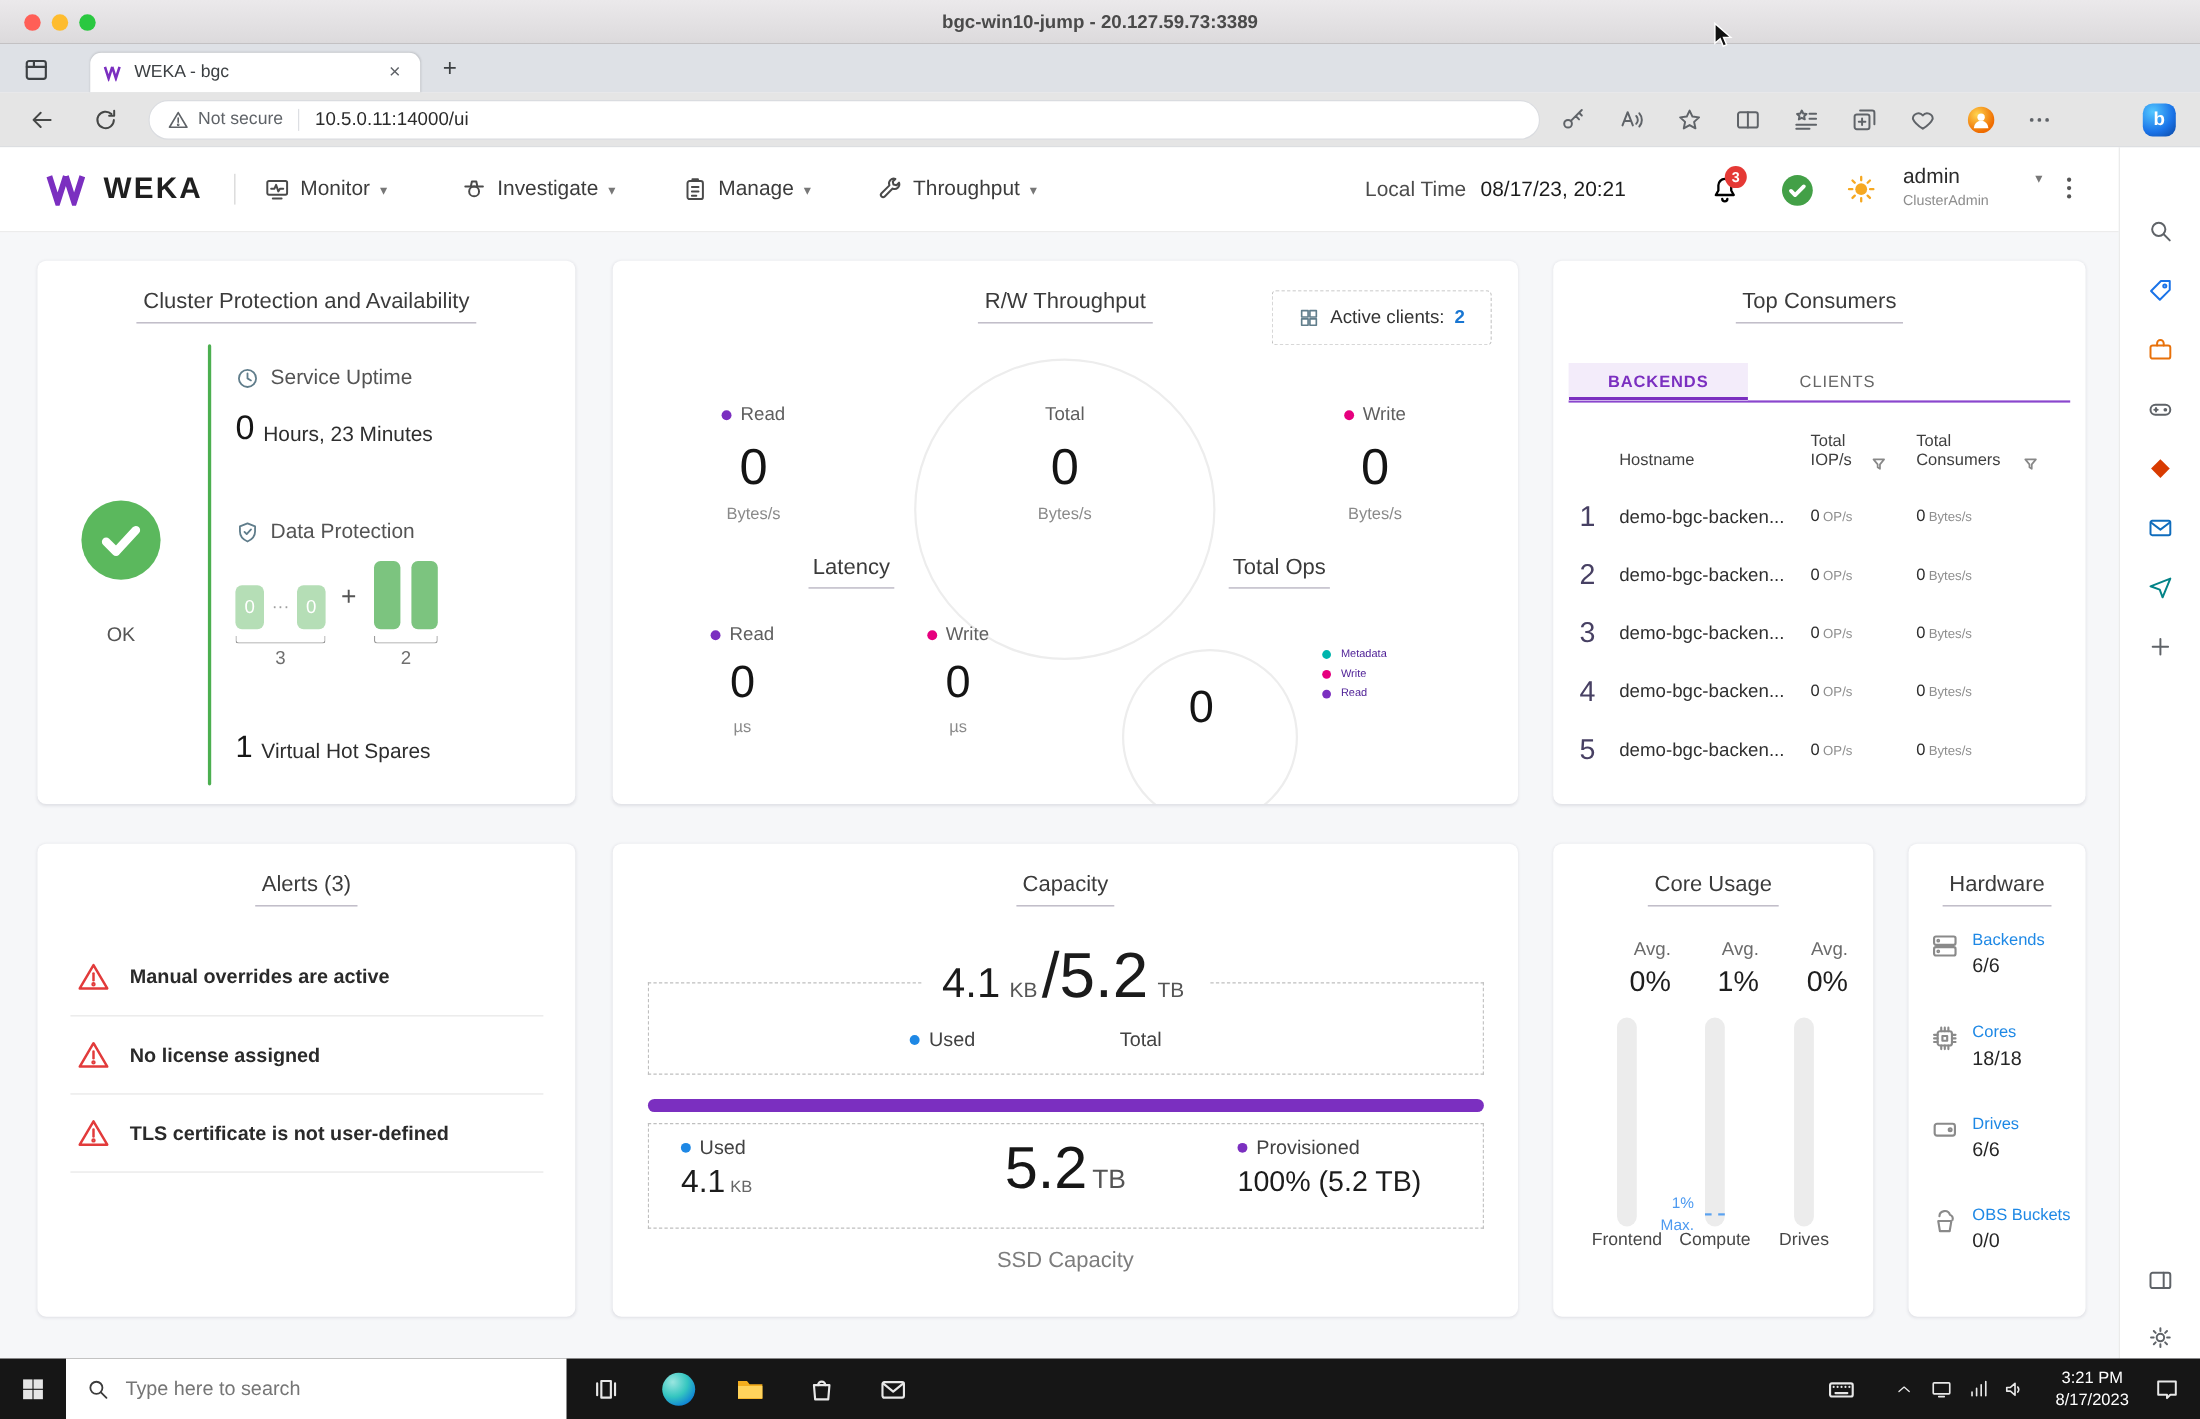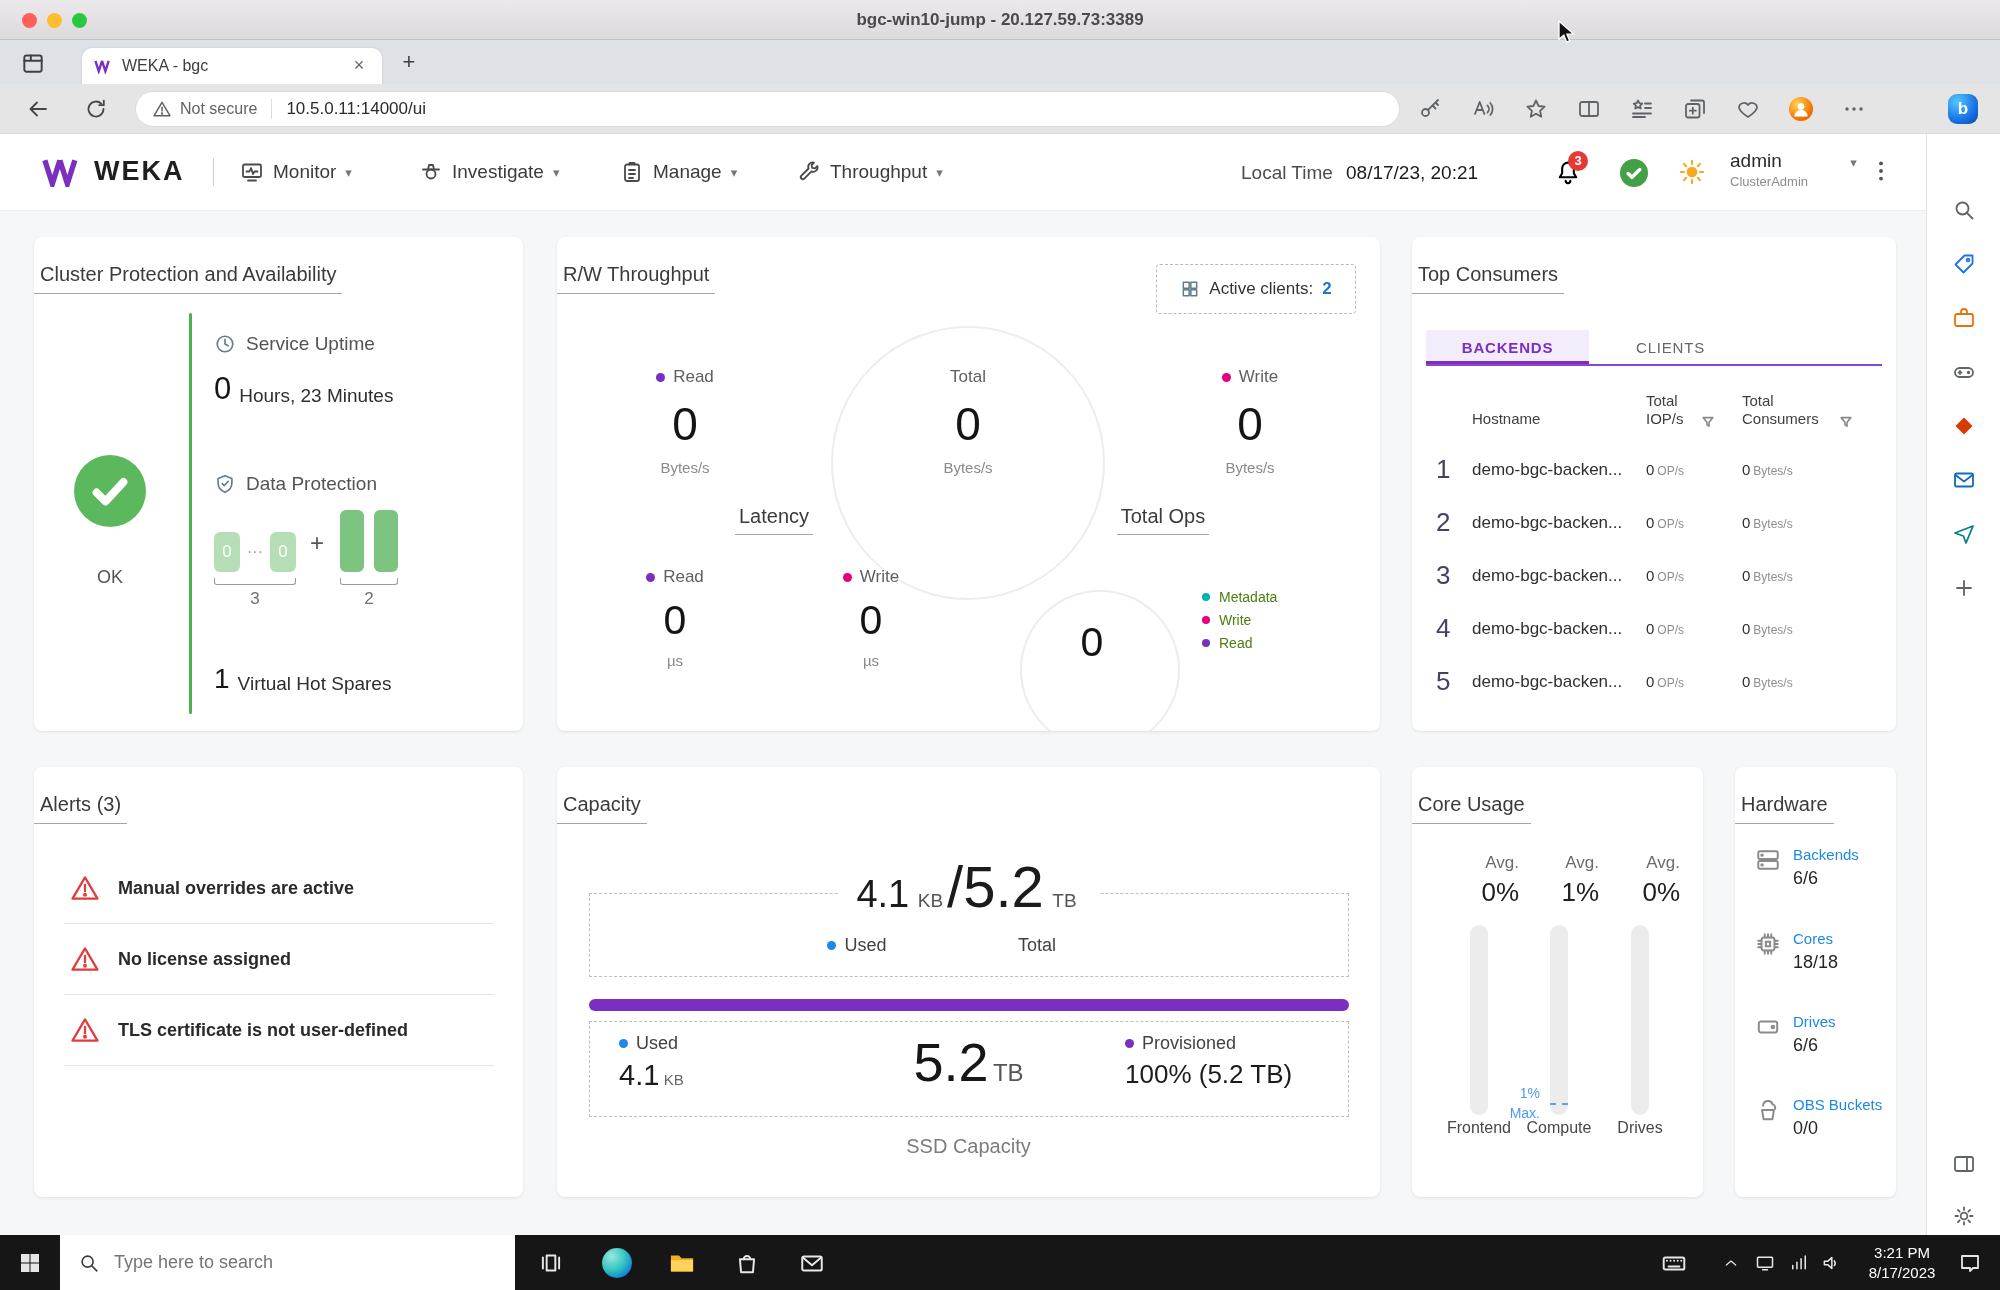--- a/index.html
+++ b/index.html
@@ -52,21 +52,21 @@
   .chev { font-size:13px; color:#777; }
   .lt-label { position:absolute; left:1241px; top:28px; font-size:19px; color:#4c4c4c; }
   .lt-value { position:absolute; left:1346px; top:28px; font-size:19px; color:#1c1c1c; }
   .badge { position:absolute; left:14px; top:-7px; min-width:20px; height:20px; border-radius:10px; background:#e53935;
     color:#fff; font-size:13px; font-weight:700; text-align:center; line-height:20px; padding:0 4px; }
   .user-name { font-size:19px; color:#2b2b2b; }
   .user-role { font-size:13px; color:#8d8d8d; margin-top:2px; }
 
   
   .card { position:absolute; background:#fff; border-radius:8px; box-shadow:0 1px 3px rgba(30,30,60,.10); overflow:hidden; }
-  .card-title { position:absolute; top:26px; left:0; width:100%; font-size:20px; color:#3b3b3b; }
+  .card-title { position:absolute; top:26px; left:0; width:100%; text-align:center; font-size:20px; color:#3b3b3b; }
   .card-title span { padding:0 6px 8px; border-bottom:1px solid #a8a3b3; }
   .sub-title { position:absolute; text-align:center; font-size:20px; color:#3b3b3b; }
   .sub-title span { padding:0 4px 7px; border-bottom:1px solid #a8a3b3; }
   .dot { display:inline-block; width:9px; height:9px; border-radius:50%; }
 
   
   .ok-circle { position:absolute; left:40px; top:218px; width:72px; height:72px; border-radius:50%; background:#5bb85d; color:#fff; }
   .ok-label { position:absolute; left:36px; top:330px; width:80px; text-align:center; font-size:18px; color:#555; }
   .v-line { position:absolute; left:155px; top:76px; width:3px; height:401px; background:#4caf50; border-radius:2px; }
   .c1-row { position:absolute; left:180px; display:flex; align-items:flex-end; gap:10px; font-size:19px; color:#545454; }
@@ -81,21 +81,21 @@
   .gauge { position:absolute; border:2px solid #ededed; border-radius:50%; }
   .ac-box { position:absolute; left:599px; top:27px; width:200px; height:50px; border:1px dashed #b8b8b8; border-radius:4px;
     display:flex; align-items:center; justify-content:center; gap:9px; font-size:17px; color:#333; }
   .ac-val { color:#1976d2; font-weight:700; }
   .tp-col { position:absolute; top:130px; width:200px; text-align:center; }
   .tp-label { display:flex; align-items:center; justify-content:center; gap:8px; font-size:17px; color:#5f5f5f; }
   .tp-value { font-size:46px; color:#141414; margin-top:10px; }
   .tp-unit { font-size:15px; color:#8a8a8a; margin-top:8px; }
   .lat-col { position:absolute; top:330px; width:160px; text-align:center; }
   .lat-col .tp-value { font-size:41px; }
-  .legend-row { display:flex; align-items:center; gap:9px; font-size:14px; color:#4d7c0f; margin-bottom:7px; }
+  .legend-row { display:flex; align-items:center; gap:9px; font-size:10px; color:#4c1d95; margin-bottom:7px; }
   .legend-row .dot { width:8px; height:8px; }
 
   
   .tc-tabs { position:absolute; left:14px; top:93px; width:456px; height:36px; display:flex; border-bottom:2px solid #8a46cd; }
   .tc-tab { width:163px; display:flex; align-items:center; justify-content:center; font-size:15px; letter-spacing:.8px; color:#666; }
   .tc-tab.active { background:#f3ecfa; color:#7b2fc0; font-weight:700; box-shadow:inset 0 -3px 0 #7b2fc0; }
   .tc-head { position:absolute; left:24px; top:148px; width:446px; height:48px; display:grid;
     grid-template-columns:36px 1fr 96px 140px; align-items:end; font-size:15px; color:#3f3f3f; line-height:1.25; padding-bottom:4px; }
   .th-cell { display:flex; align-items:flex-end; gap:5px; }
   .tc-rows { position:absolute; left:24px; top:206px; width:446px; }

